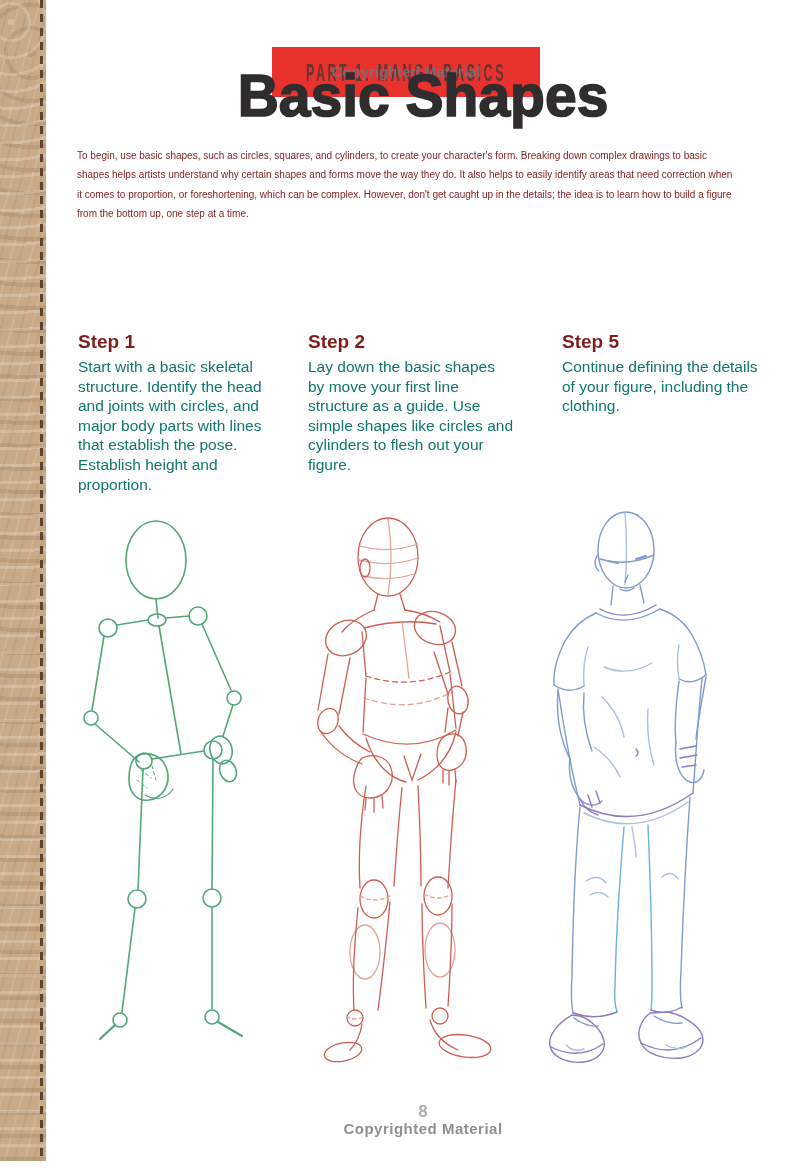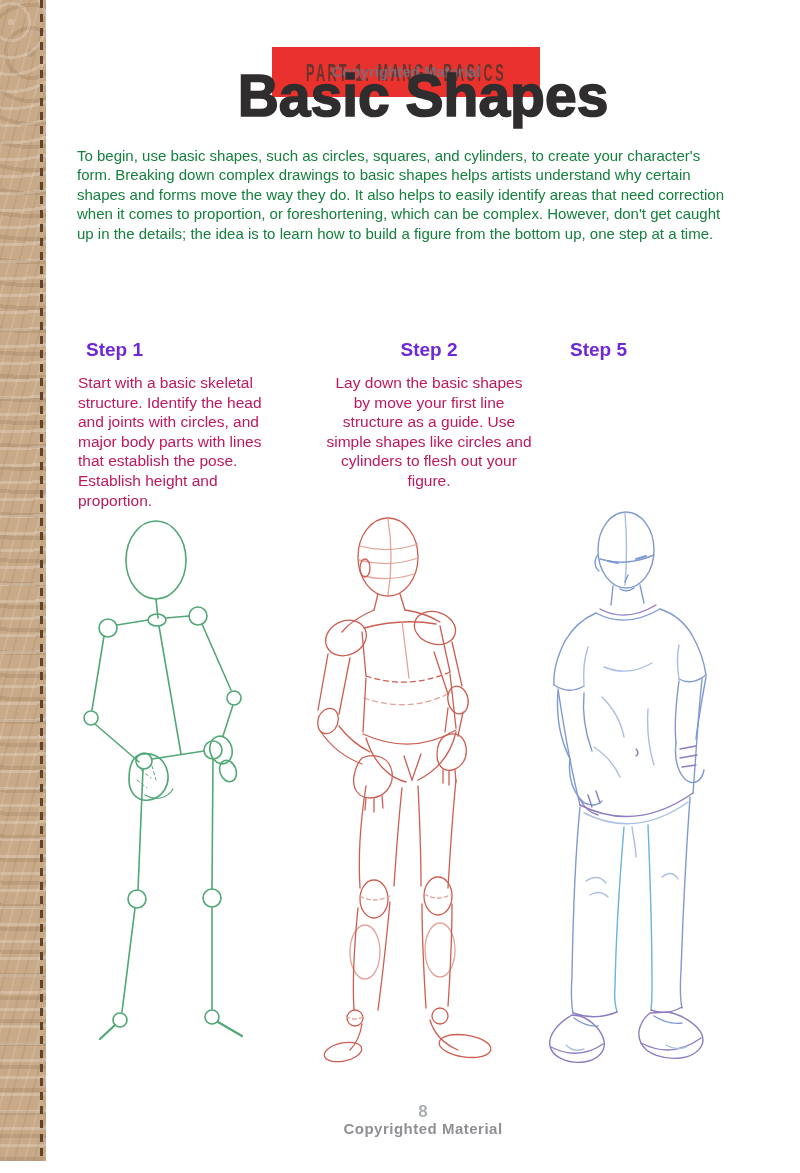--- a/index.html
+++ b/index.html
@@ -22,26 +22,26 @@
   .banner .part{position:absolute;left:0;right:0;top:50%;transform:translateY(-50%) scaleY(1.55) scaleX(.84);
     text-align:center;font-size:15px;font-weight:600;letter-spacing:3px;color:#49352f;opacity:.8;white-space:nowrap;}
   .banner .wm{position:absolute;left:0;right:0;top:50%;transform:translateY(-52%);
     text-align:center;font-size:15px;font-weight:bold;color:#72737e;opacity:.85;}
 
   .title{position:absolute;left:46px;right:0;top:62px;text-align:center;
     font-size:57px;font-weight:800;color:#302d2e;letter-spacing:0;
     -webkit-text-stroke:1.6px #302d2e;transform:scaleY(1.04);}
 
   .intro{position:absolute;left:77px;top:146px;width:656px;
-    font-size:15px;line-height:19.4px;color:#15803d;text-align:left;}
+    font-size:10px;line-height:19.4px;color:#7f1d1d;text-align:left;}
 
   .step{position:absolute;top:331px;width:206px;}
-  .step h3{margin:8px;font-size:19px;font-weight:800;color:#6d28d9;}
-  .step p{margin:12px 0 0 0;font-size:15.5px;line-height:19.6px;color:#be185d;}
-  .step.s1{left:78px;} .step.s2{left:326px;text-align:center;} .step.s3{left:562px;}
+  .step h3{margin:0;font-size:19px;font-weight:800;color:#7f1d1d;}
+  .step p{margin:4px 0 0 0;font-size:15.5px;line-height:19.6px;color:#0f766e;}
+  .step.s1{left:78px;} .step.s2{left:308px;} .step.s3{left:562px;}
 
   .fig{position:absolute;}
   .fig.f1{left:75px;top:508px;}
   .fig.f2{left:308px;top:504px;}
   .fig.f3{left:528px;top:497px;}
 
   .pagenum{position:absolute;left:46px;right:0;top:1102px;text-align:center;
     font-size:17px;font-weight:bold;color:#aab0b3;}
   .footwm{position:absolute;left:46px;right:0;top:1120px;text-align:center;
     font-size:15px;font-weight:bold;color:#8e9093;letter-spacing:.5px;}
@@ -66,20 +66,21 @@
   <div class="step s1">
     <h3>Step 1</h3>
     <p>Start with a basic skeletal structure. Identify the head and joints with circles, and major body parts with lines that establish the pose. Establish height and proportion.</p>
   </div>
   <div class="step s2">
     <h3>Step 2</h3>
     <p>Lay down the basic shapes by move your first line structure as a guide. Use simple shapes like circles and cylinders to flesh out your figure.</p>
   </div>
   <div class="step s3">
     <h3>Step 5</h3>
+    <p>Continue defining the details of your figure, including the clothing.</p>
   </div>
 
   <svg class="fig f1" width="220" height="572" viewBox="0 0 220 572">
     <g stroke="#3f9e68" fill="none" stroke-width="1.6" stroke-linecap="round" opacity="0.9">
       <ellipse cx="81" cy="52" rx="30" ry="39"></ellipse>
       <path d="M81,91 L83,110"></path>
       <path d="M42,117 L73,112"></path>
       <circle cx="33" cy="120" r="9"></circle>
       <ellipse cx="82" cy="112" rx="9" ry="6"></ellipse>
       <path d="M91,110 L114,108"></path>

